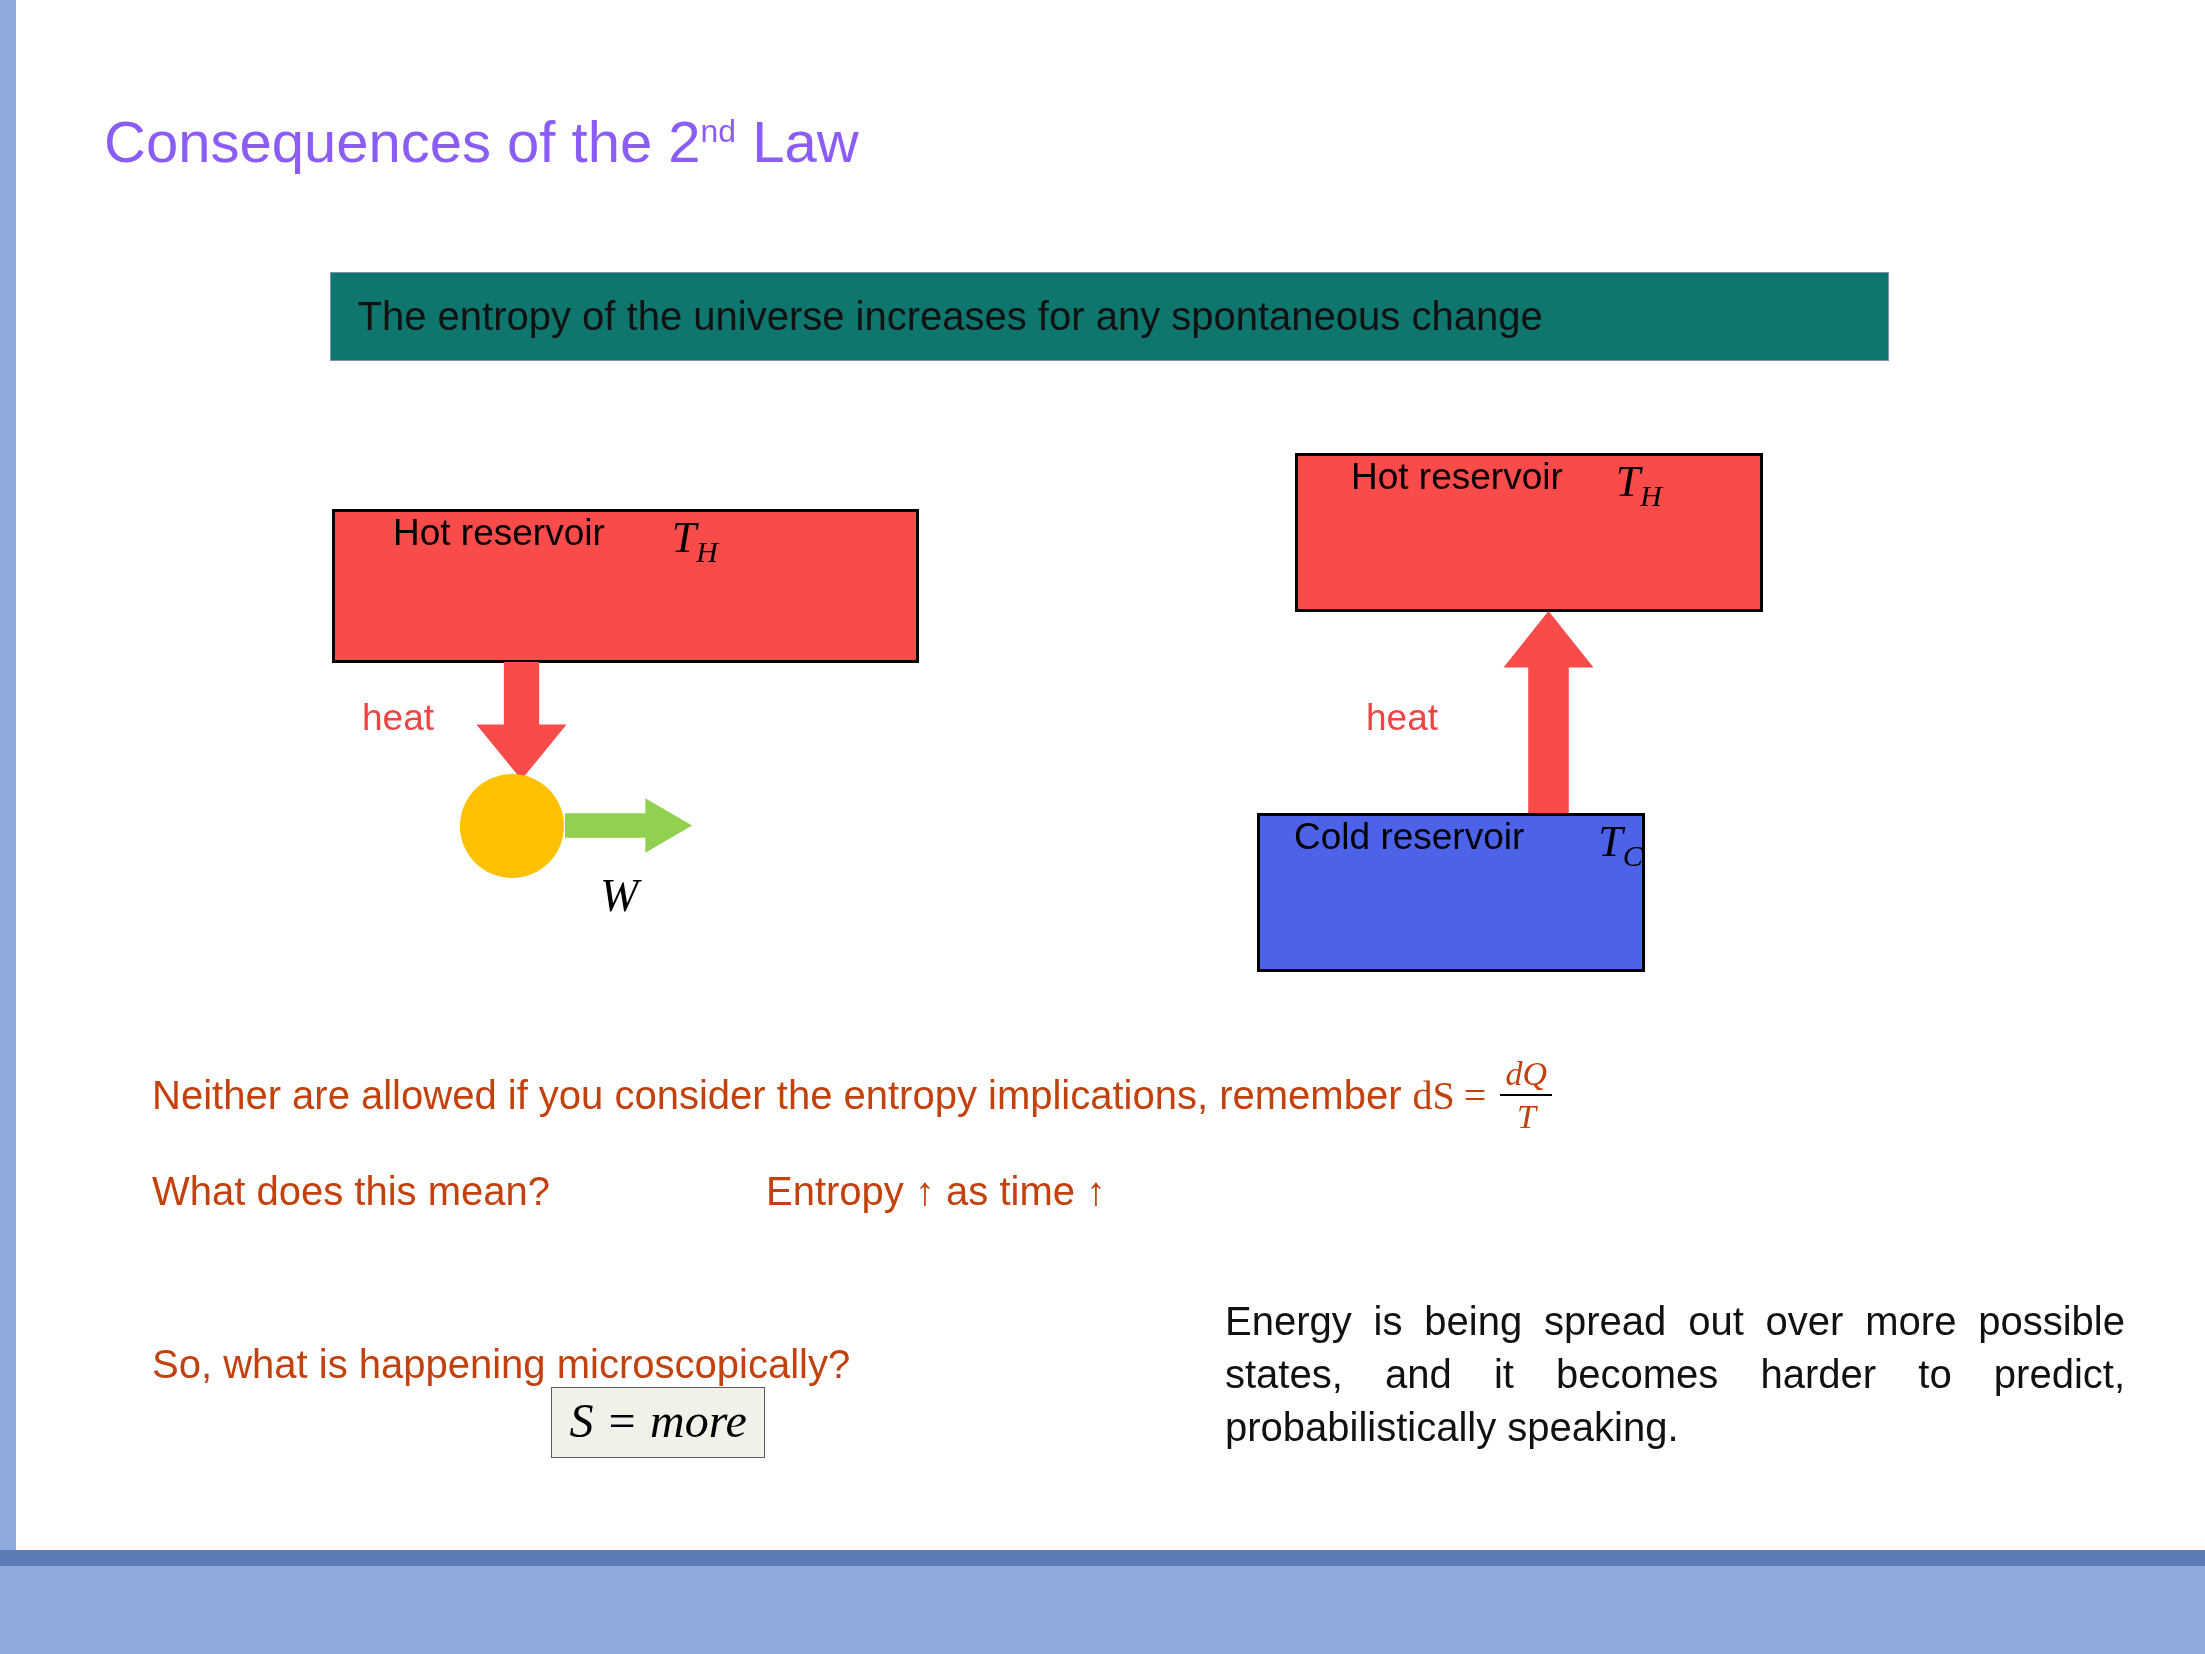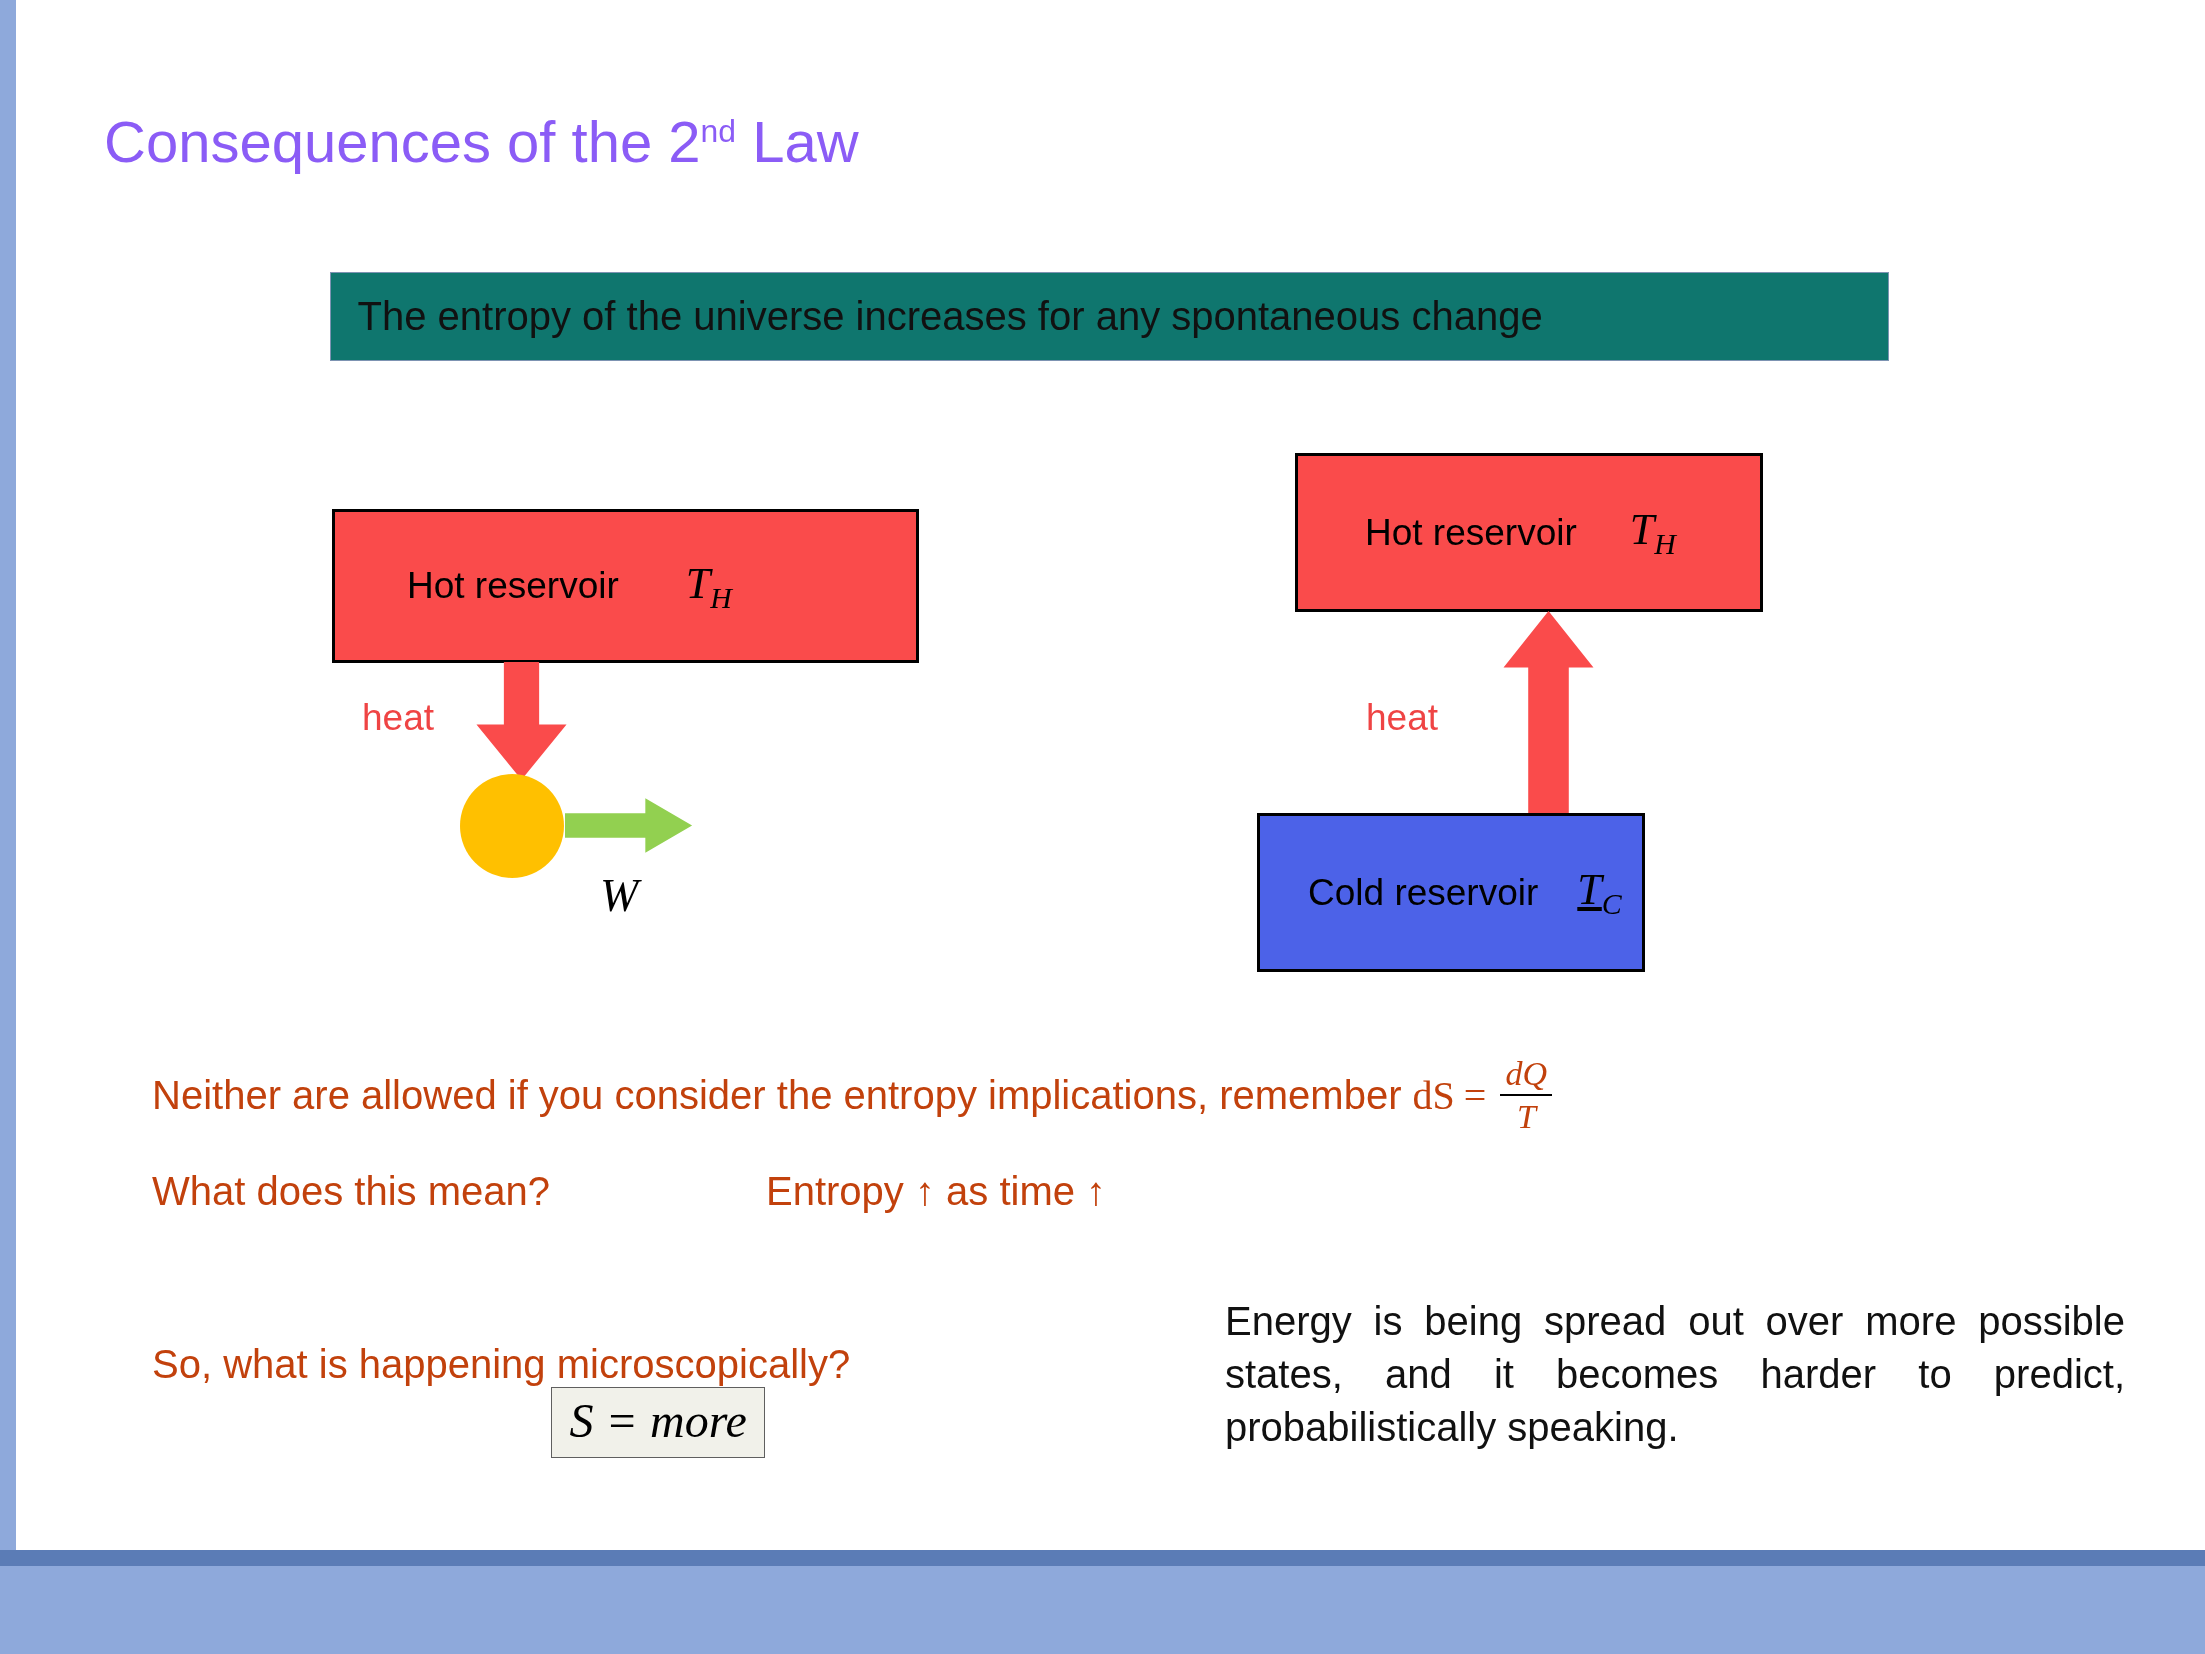--- a/index.html
+++ b/index.html
@@ -80,22 +80,21 @@
     color: #111111;
     white-space: nowrap;
   }
 
   
   .res-box {
     position: absolute;
     box-sizing: border-box;
     border: 3.5px solid #000000;
     display: flex;
-    align-items: center;
-    padding-left: 14px;
+    align-items: flex-start;
   }
   .res-hot { background: #fa4b4b; }
   .res-cold { background: #4c62e8; }
   .res-label {
     font-size: 37px;
     color: #000000;
     white-space: nowrap;
   }
   .res-temp {
     font-family: "Liberation Serif", serif;
@@ -164,21 +163,21 @@
   #right-hot-box {
     left: 1295px; top: 453px; width: 468px; height: 159px;
   }
   #right-hot-box .res-label { margin-left: 53px; }
   #right-hot-box .res-temp { margin-left: 53px; }
 
   #right-cold-box {
     left: 1257px; top: 813px; width: 388px; height: 159px;
   }
   #right-cold-box .res-label { margin-left: 34px; }
-  #right-cold-box .res-temp { margin-left: 39px; text-decoration: underline; }
+  #right-cold-box .res-temp { margin-left: 74px; }
 
   .arrow-up-right {
     position: absolute;
     left: 1500px;
     top: 609px;
     width: 97px;
     height: 212px;
   }
 
   

